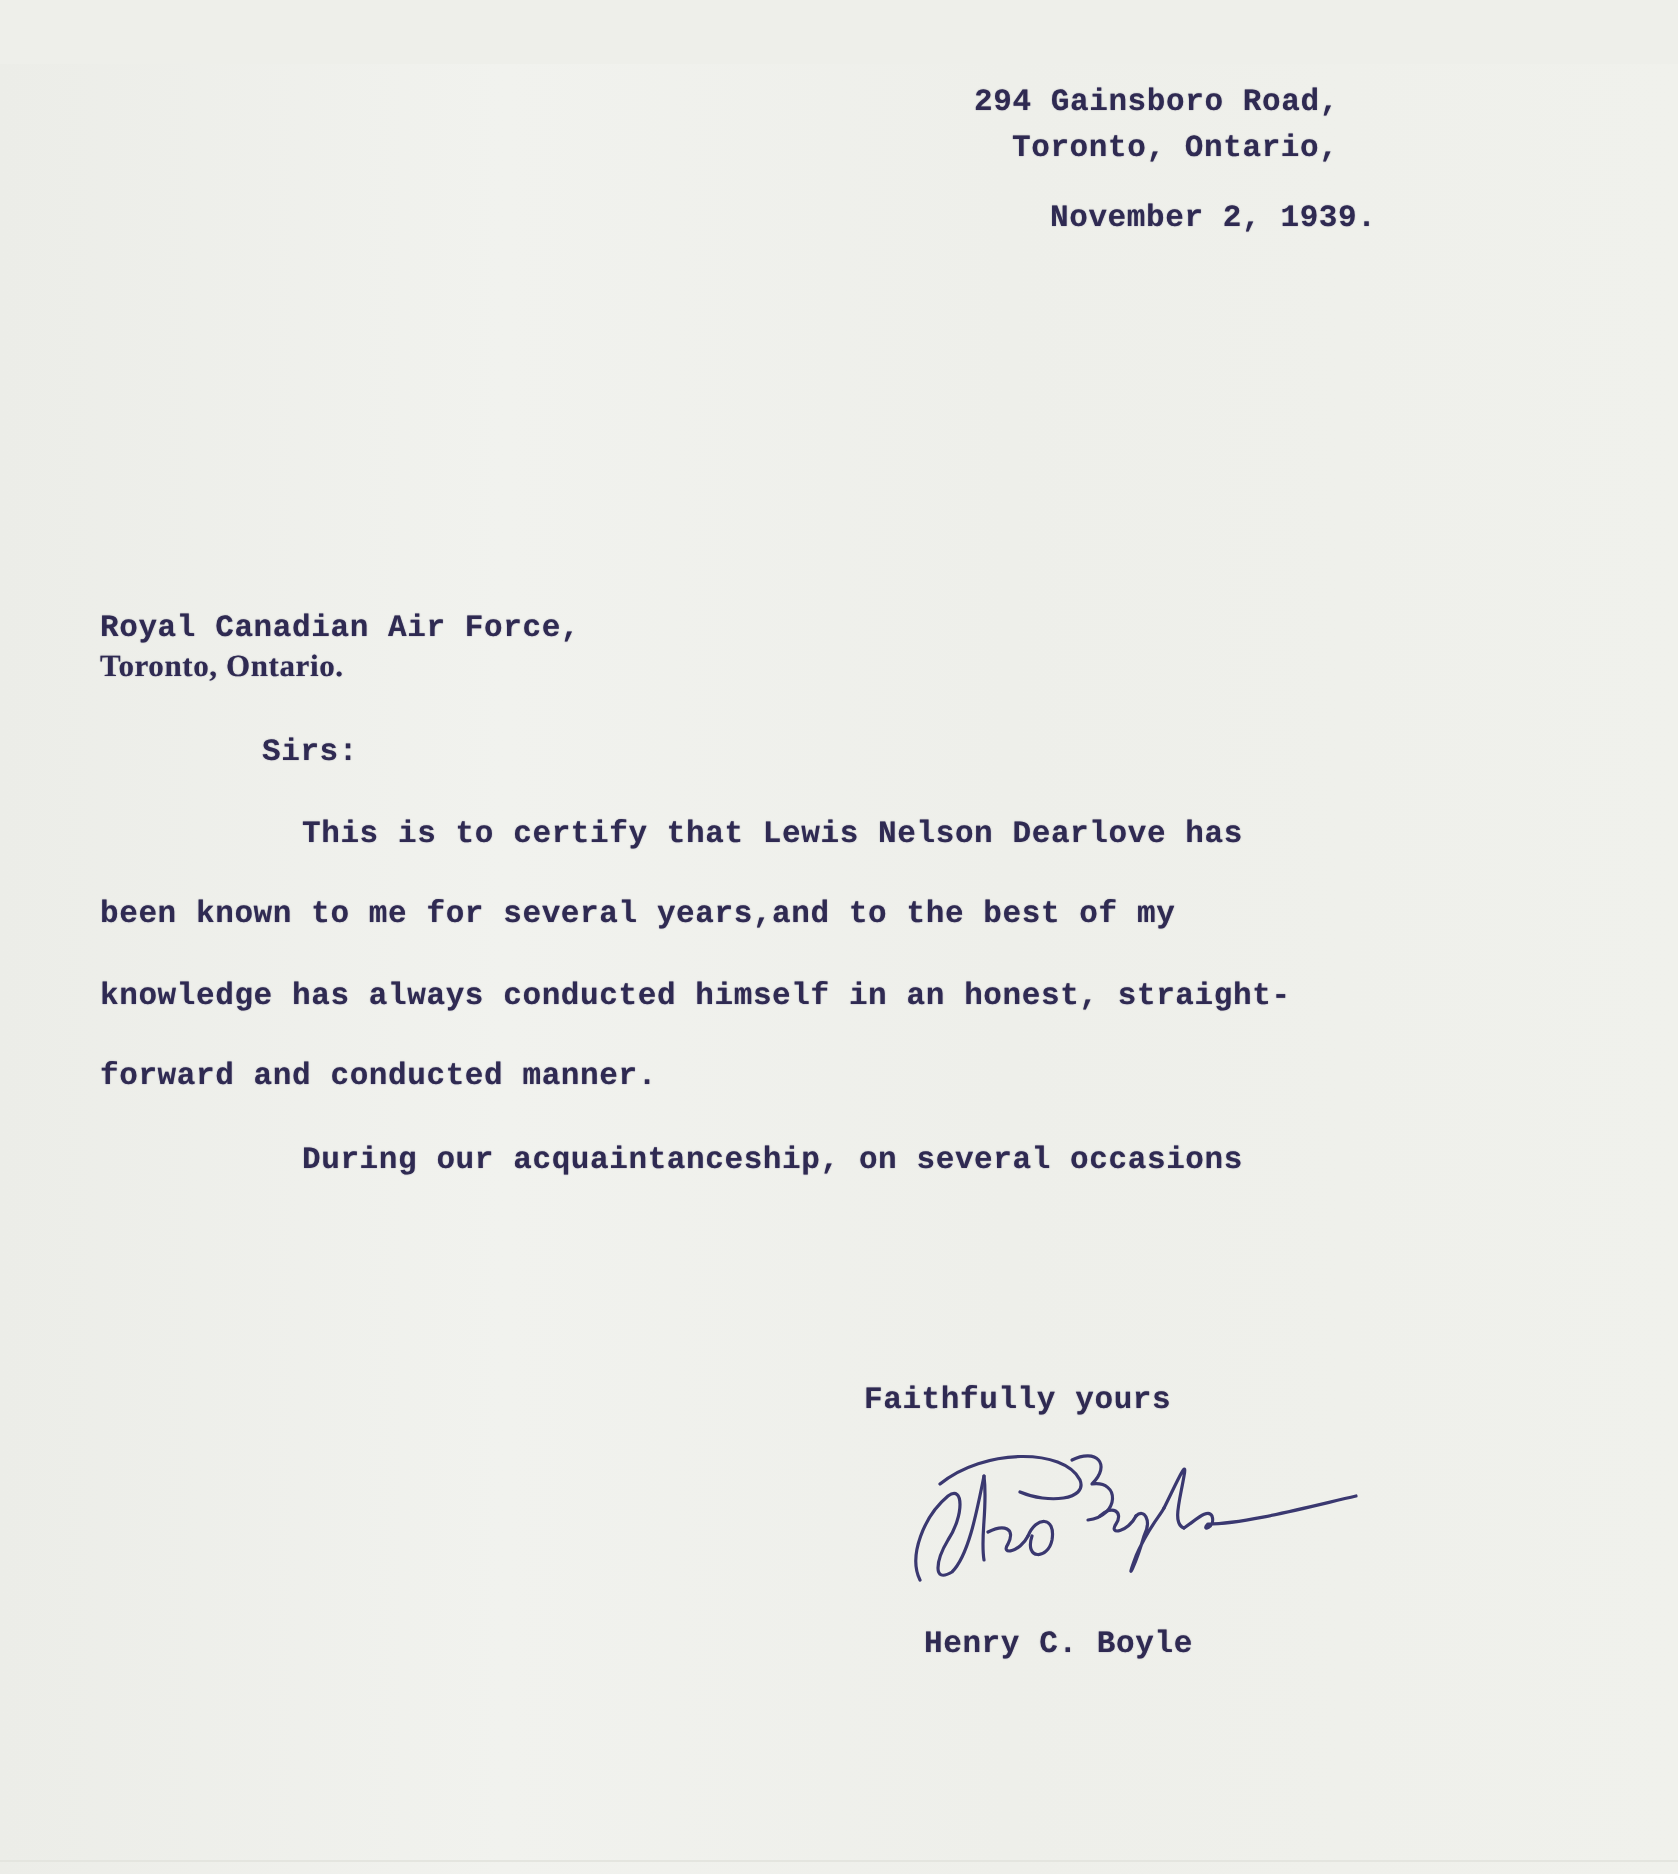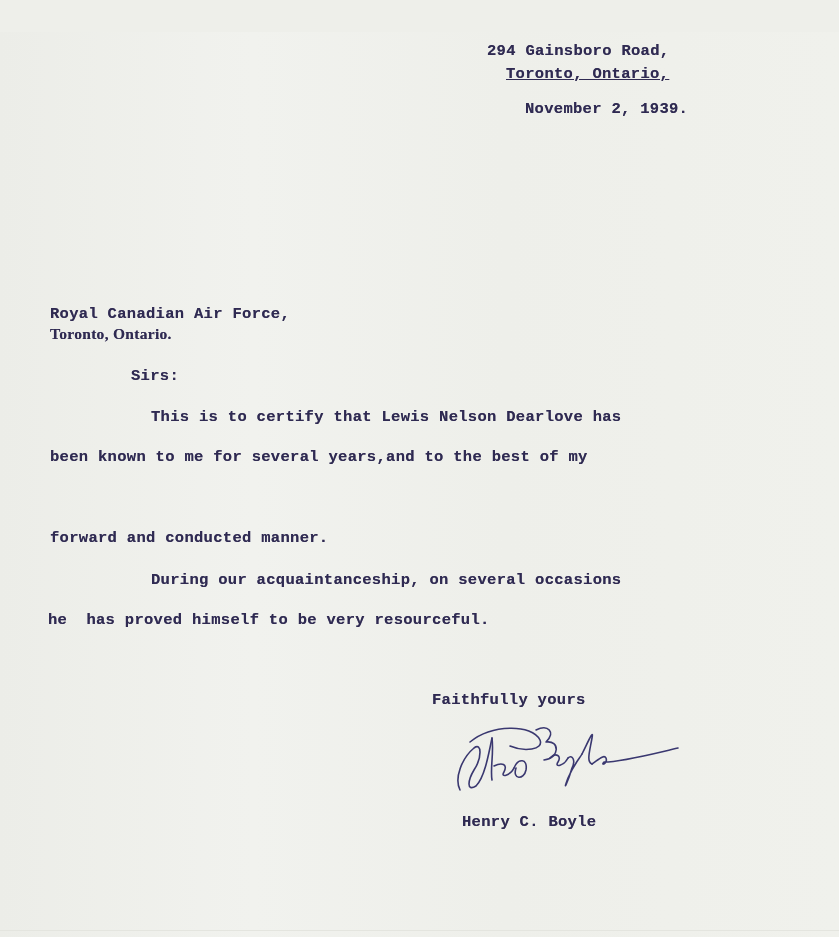--- a/index.html
+++ b/index.html
@@ -24,34 +24,34 @@
     text-shadow:0 0 0.6px rgba(47,42,82,0.6);
   }
   .sig { position:absolute; left:452px; top:686px; width:240px; height:80px; }
 </style>
 </head>
 <body>
 
 <div class="page">
 
   <div class="t" style="left:487px; top:10px;">294 Gainsboro Road,</div>
-  <div class="t" style="left:506px; top:33px;text-decoration:underline;">Toronto, Ontario,</div>
+  <div class="t" style="left:506px; top:33px;">Toronto, Ontario,</div>
   <div class="t" style="left:525px; top:68px;">November 2, 1939.</div>
 
   <div class="t" style="left:50px; top:273px;">Royal Canadian Air Force,</div>
   <div class="t" style="left:50px; top:293px;font-family:Liberation Serif, serif;">Toronto, Ontario.</div>
 
   <div class="t" style="left:131px; top:335px;">Sirs:</div>
 
   <div class="t" style="left:50px; top:416px;">been known to me for several years,and to the best of my</div>
   <div class="t" style="left:151px; top:376px;">This is to certify that Lewis Nelson Dearlove has</div>
+  <div class="t" style="left:50px; top:457px;">knowledge has always conducted himself in an honest, straight-</div>
   <div class="t" style="left:50px; top:497px;">forward and conducted manner.</div>
 
   <div class="t" style="left:151px; top:539px;">During our acquaintanceship, on several occasions</div>
-  <div class="t" style="left:48px; top:579px;">he  has proved himself to be very resourceful.</div>
 
   <div class="t" style="left:432px; top:659px;">Faithfully yours</div>
 
   <svg class="sig" viewBox="0 0 240 80">
     <g fill="none" stroke="#3a3870" stroke-width="1.6" stroke-linecap="round" stroke-linejoin="round">
       <path d="M8 72 C2 60 10 40 22 30 C30 24 30 40 22 52 C16 62 14 74 24 68 C32 60 36 40 40 20"></path>
       <path d="M40 20 C42 36 38 50 40 62"></path>
       <path d="M18 24 C40 6 80 6 88 22 C92 32 72 34 58 28"></path>
       <path d="M42 48 C50 44 56 46 52 54 C48 60 58 58 62 50"></path>
       <path d="M62 50 C66 40 76 40 74 52 C72 62 60 62 64 50"></path>

